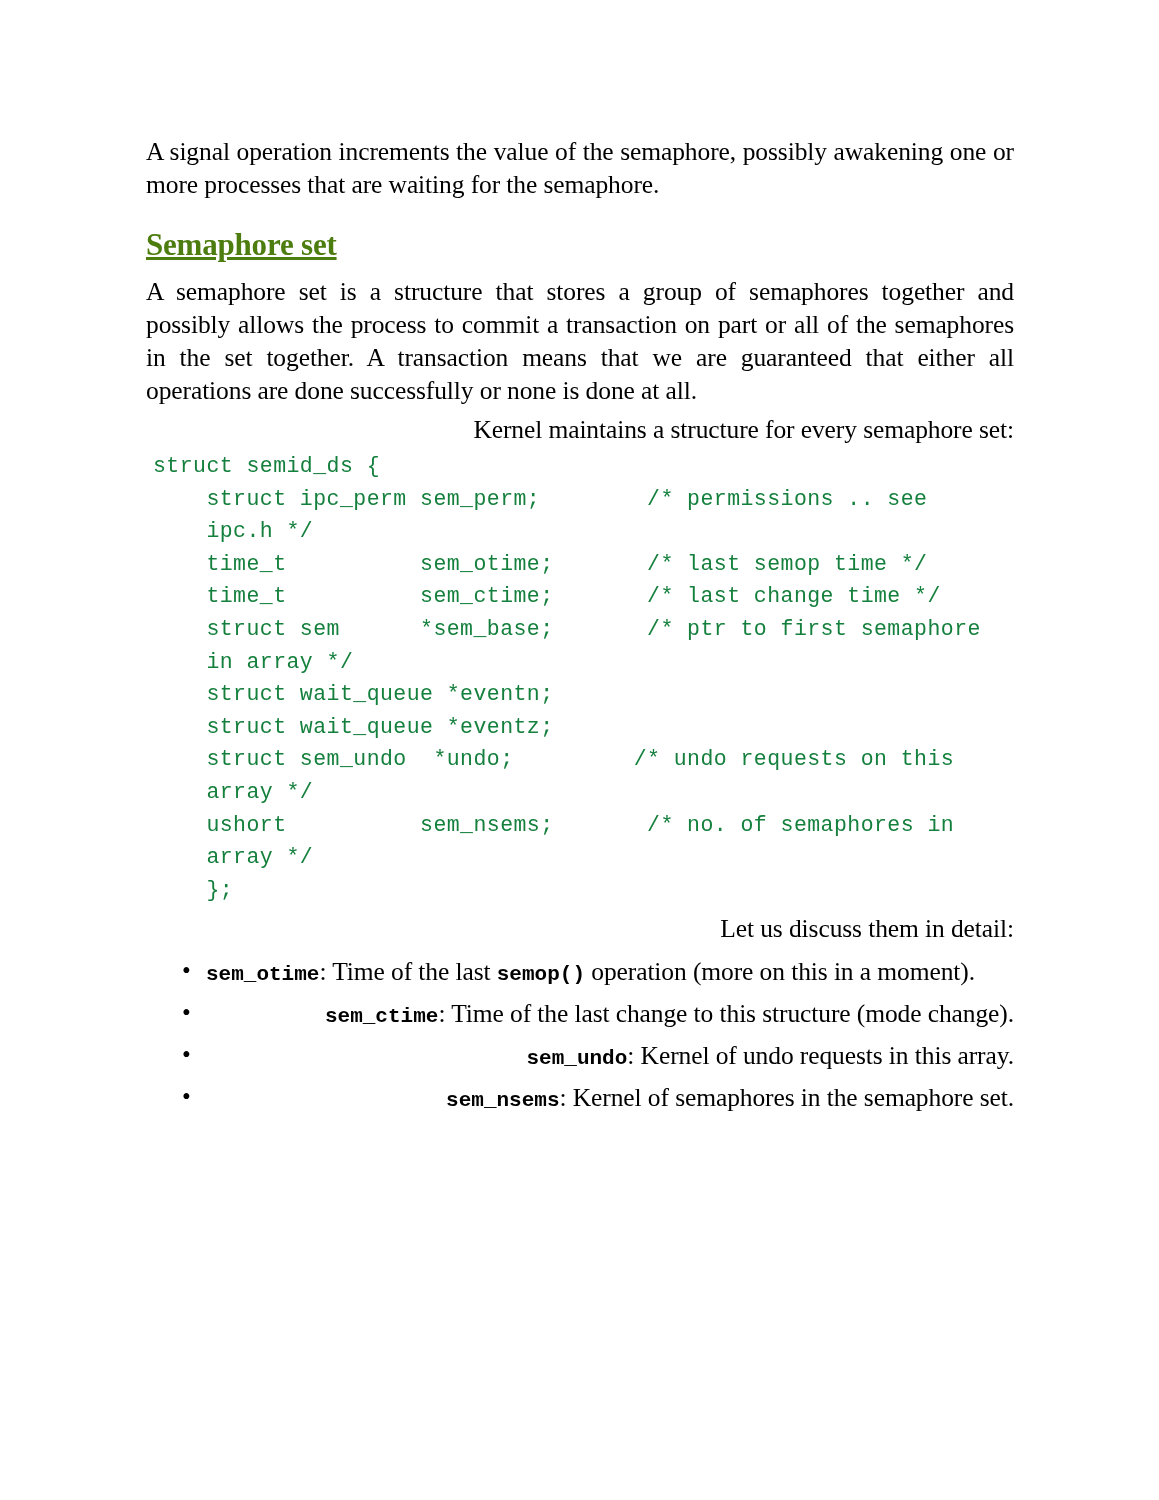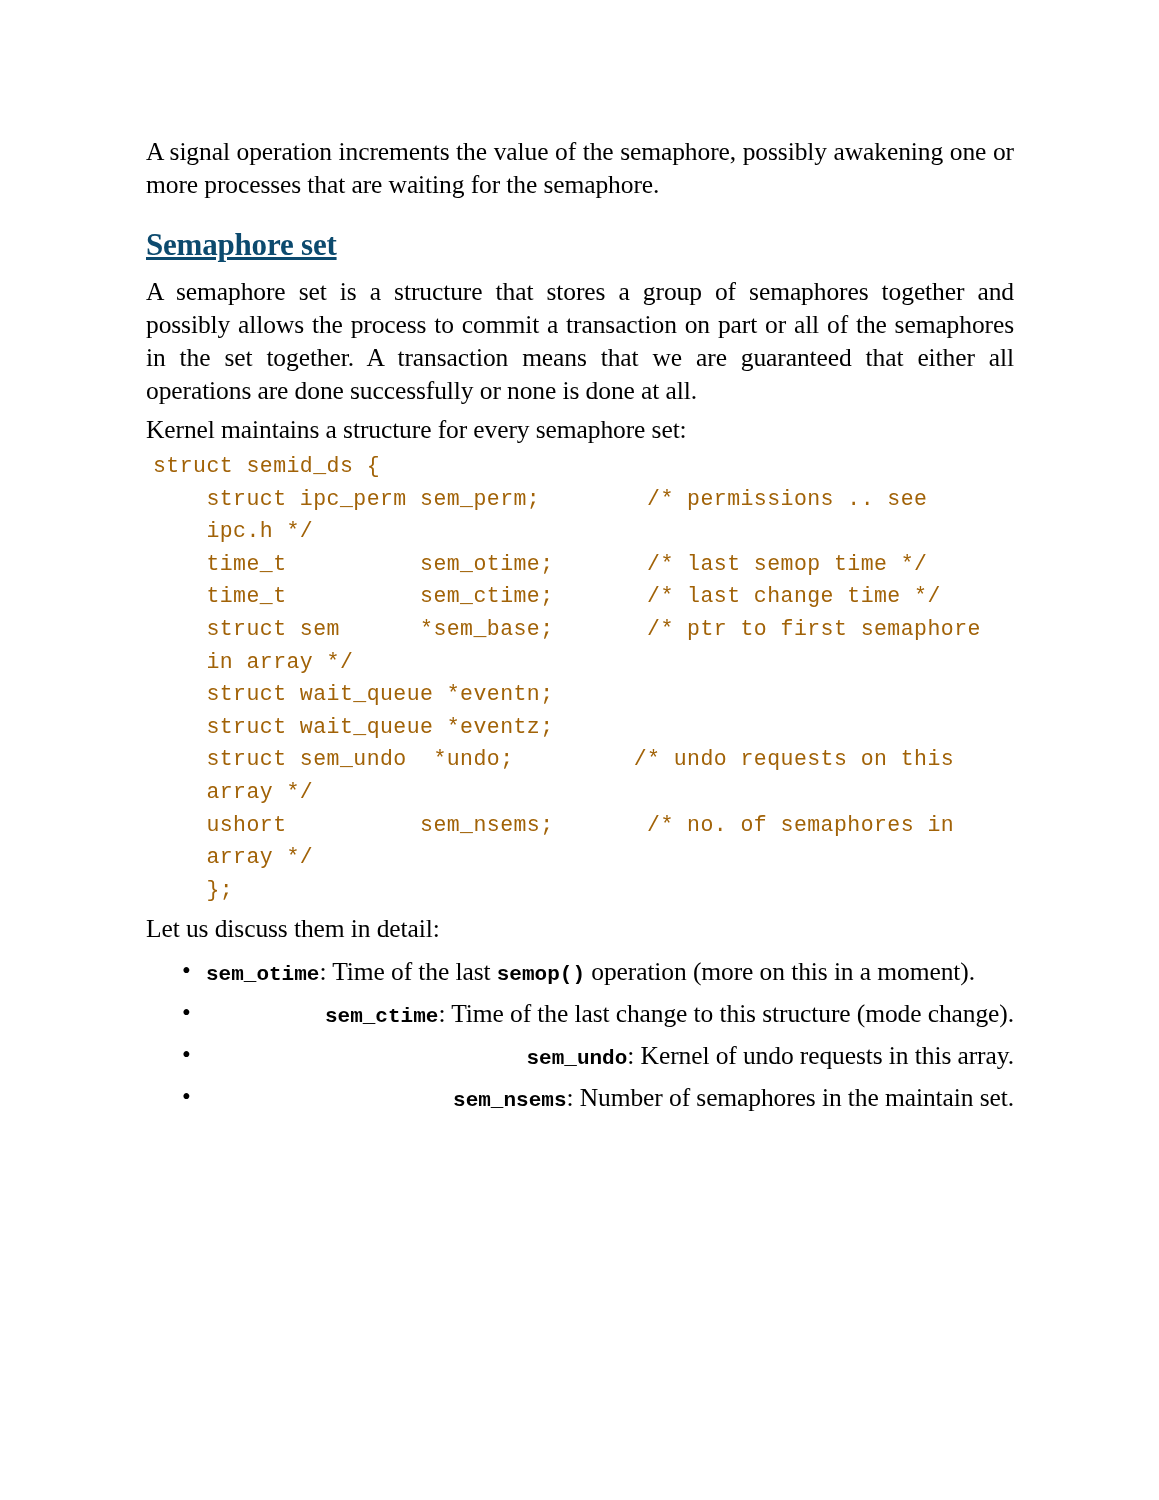--- a/index.html
+++ b/index.html
@@ -31,21 +31,21 @@
   
   .para {
     font-size: 25.5px;
     line-height: 33px;
     text-align: justify;
     text-justify: inter-word;
     margin: 0 0 6px 0;
     letter-spacing: -0.1px;
   }
   .para-left {
-    text-align: left;
+    text-align: right;
   }
   .para.tight {
     margin-bottom: 2px;
   }
 
   
   .heading {
     font-size: 31px;
     line-height: 40px;
     font-weight: bold;
@@ -53,21 +53,21 @@
     margin: 24px 0 10px 0;
     letter-spacing: -0.2px;
     display: block;
   }
 
   
   .code-block {
     font-family: "Liberation Mono", "DejaVu Sans Mono", monospace;
     font-size: 21.5px;
     line-height: 32.6px;
-    color: #a16207;
+    color: #15803d;
     white-space: pre;
     margin: 4px 0 6px 0;
     letter-spacing: 0.45px;
     padding-left: 7px;
   }
 
   
   .bullets {
     list-style: none;
     margin: 10px 0 0 0;
@@ -106,21 +106,21 @@
   }
 </style>
 </head>
 <body>
 
 <div class="page">
   <div class="content">
 
     <p class="para">A signal operation increments the value of the semaphore, possibly awakening one or more processes that are waiting for the semaphore.</p>
 
-    <h2 class="heading" style="color: #0c4a6e;">Semaphore set</h2>
+    <h2 class="heading" style="color: #4d7c0f;">Semaphore set</h2>
 
     <p class="para">A semaphore set is a structure that stores a group of semaphores together and possibly allows the process to commit a transaction on part or all of the semaphores in the set together. A transaction means that we are guaranteed that either all operations are done successfully or none is done at all.</p>
 
     <p class="para para-left tight">Kernel maintains a structure for every semaphore set:</p>
 
     <pre class="code-block">struct semid_ds {
     struct ipc_perm sem_perm;        /* permissions .. see
     ipc.h */
     time_t          sem_otime;       /* last semop time */
     time_t          sem_ctime;       /* last change time */
@@ -140,18 +140,18 @@
       <li>
         <code class="mono">sem_otime</code><span>: </span><span>Time of the last </span><code class="mono thin">semop()</code><span> operation (more on this in a moment).</span>
       </li>
       <li class="single">
         <code class="mono">sem_ctime</code><span>: </span><span>Time of the last change to this structure (mode change).</span>
       </li>
       <li class="single">
         <code class="mono">sem_undo</code><span>: </span><span>Kernel of undo requests in this array.</span>
       </li>
       <li class="single">
-        <code class="mono">sem_nsems</code><span>: </span><span>Number of semaphores in the maintain set.</span>
+        <code class="mono">sem_nsems</code><span>: </span><span>Kernel of semaphores in the semaphore set.</span>
       </li>
     </ul>
 
   </div>
 </div>
 
 </body></html>

